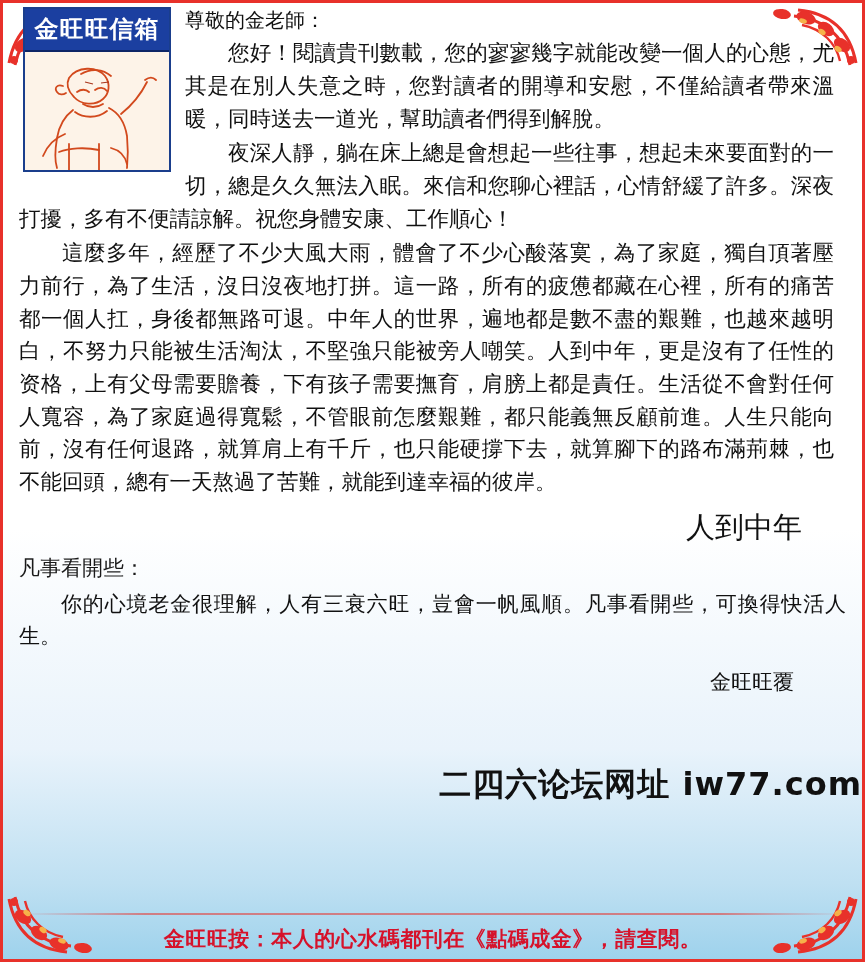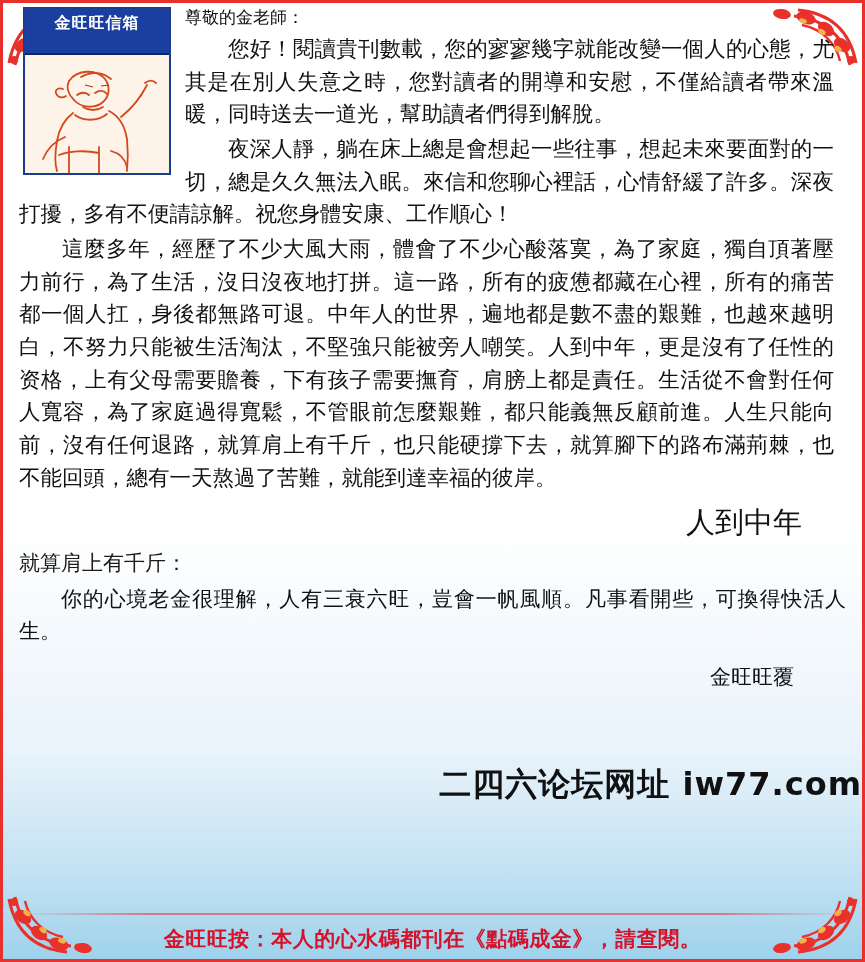--- a/index.html
+++ b/index.html
@@ -63,45 +63,45 @@
     float: left;
     width: 148px;
     margin: 2px 14px 4px 4px;
     border: 2px solid #1a3e8c;
     background: #fdf6ef;
     box-sizing: border-box;
   }
   .masthead-label {
     background: #1b3fa0;
     color: #ffffff;
-    font-size: 16px;
+    font-size: 24px;
     font-weight: bold;
     text-align: center;
     letter-spacing: 1px;
-    padding: 4px 0 19px;
+    padding: 4px 0 5px;
     font-family: "DejaVu Sans", sans-serif;
     border-bottom: 2px solid #0d2566;
   }
   .masthead-art {
     height: 118px;
     background: #fdf3e8;
     position: relative;
   }
   .masthead-art svg { display: block; }
 
   .body-text {
     font-size: 21.5px;
     line-height: 1.52;
     color: #111111;
     text-align: justify;
     font-family: "DejaVu Serif", serif;
   }
   .salutation {
     margin: 2px 0 0 0;
-    font-size: 17px;
+    font-size: 20px;
   }
   .para {
     margin: 2px 12px 0 0;
     text-indent: 2em;
   }
   .signature {
     text-align: right;
     margin: 6px 44px 0 0;
     font-size: 29px;
   }
@@ -283,21 +283,21 @@
       <p class="salutation">尊敬的金老師：</p>
       <p class="para">您好！閱讀貴刊數載，您的寥寥幾字就能改變一個人的心態，尤其是在別人失意之時，您對讀者的開導和安慰，不僅給讀者帶來溫暖，同時送去一道光，幫助讀者們得到解脫。</p>
       <p class="para">夜深人靜，躺在床上總是會想起一些往事，想起未來要面對的一切，總是久久無法入眠。來信和您聊心裡話，心情舒緩了許多。深夜打擾，多有不便請諒解。祝您身體安康、工作順心！</p>
       <p class="para">這麼多年，經歷了不少大風大雨，體會了不少心酸落寞，為了家庭，獨自頂著壓力前行，為了生活，沒日沒夜地打拼。這一路，所有的疲憊都藏在心裡，所有的痛苦都一個人扛，身後都無路可退。中年人的世界，遍地都是數不盡的艱難，也越來越明白，不努力只能被生活淘汰，不堅強只能被旁人嘲笑。人到中年，更是沒有了任性的资格，上有父母需要贍養，下有孩子需要撫育，肩膀上都是責任。生活從不會對任何人寬容，為了家庭過得寬鬆，不管眼前怎麼艱難，都只能義無反顧前進。人生只能向前，沒有任何退路，就算肩上有千斤，也只能硬撐下去，就算腳下的路布滿荊棘，也不能回頭，總有一天熬過了苦難，就能到達幸福的彼岸。</p>
       <p class="signature">人到中年</p>
     </div>
 
     <div class="clear"></div>
 
     <div class="body-text">
-      <p class="reply-head">就算肩上有千斤：</p>
+      <p class="reply-head">凡事看開些：</p>
       <p class="reply-para">你的心境老金很理解，人有三衰六旺，豈會一帆風順。凡事看開些，可換得快活人生。</p>
       <p class="reply-sign">金旺旺覆</p>
     </div>
   </div>
 
   <div class="watermark">二四六论坛网址 iw77.com</div>
 
   <div class="footer-rule"></div>
   <div class="footer">金旺旺按：本人的心水碼都刊在《點碼成金》，請查閱。</div>
 

